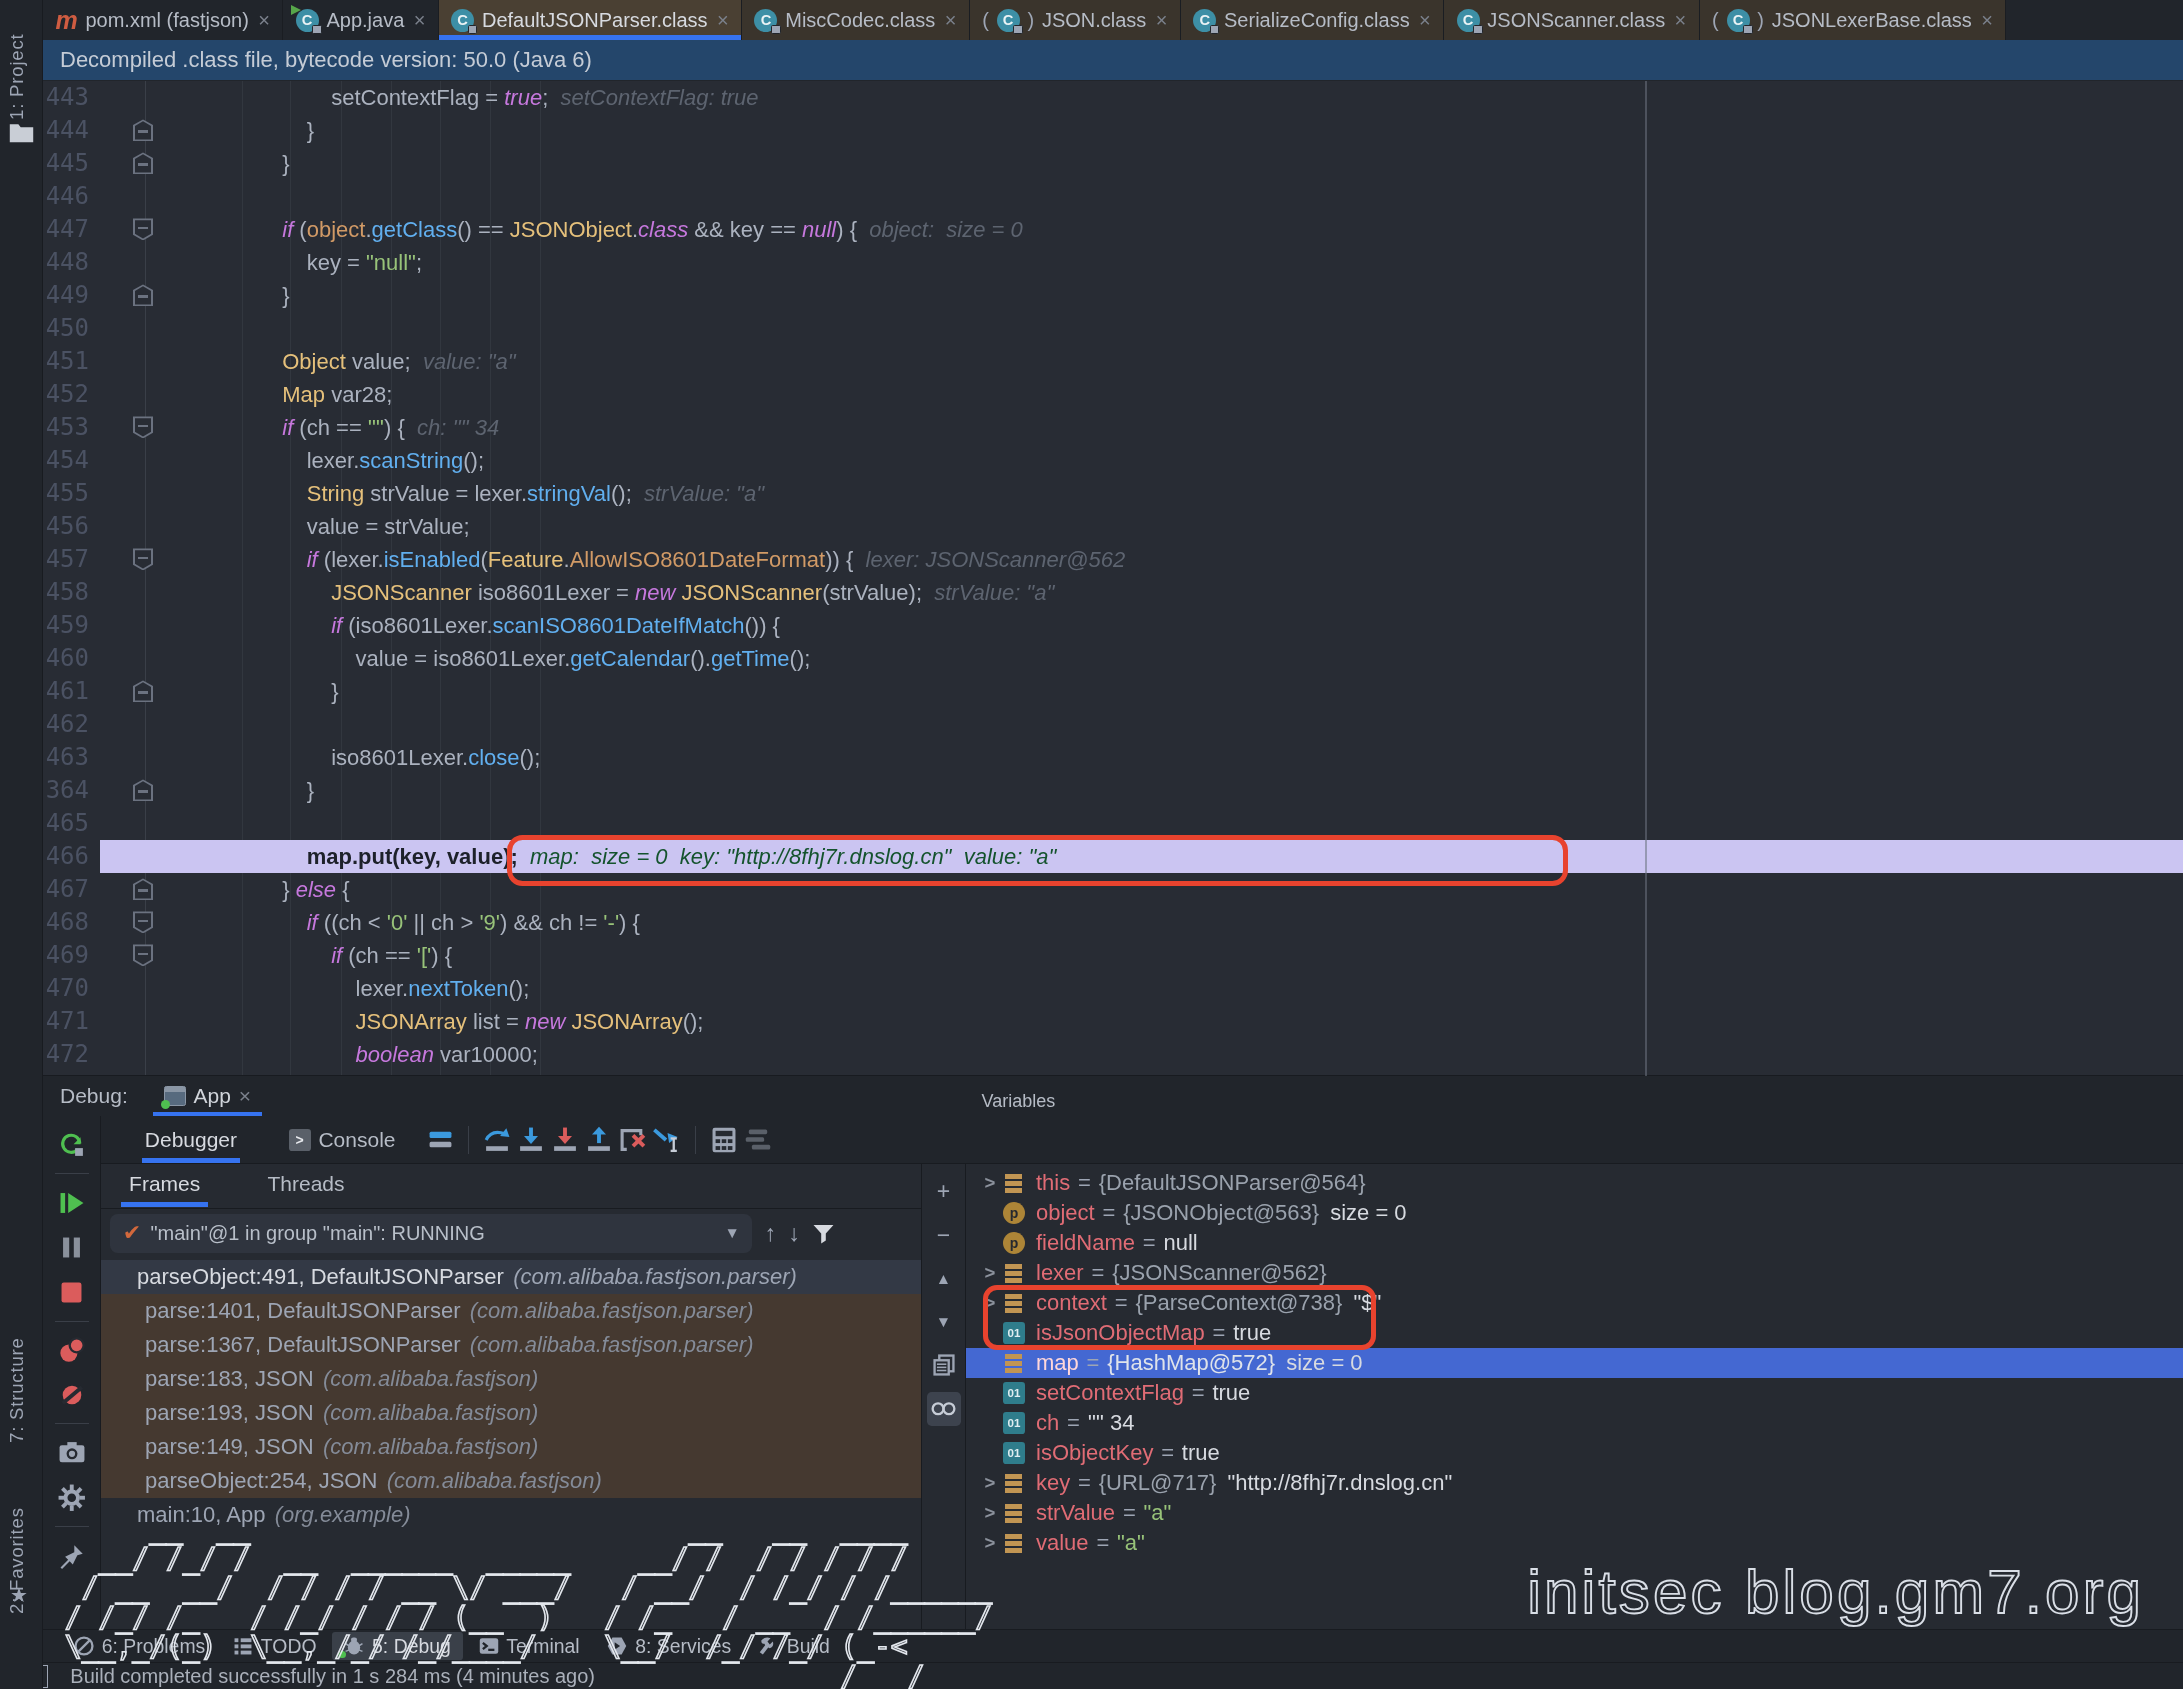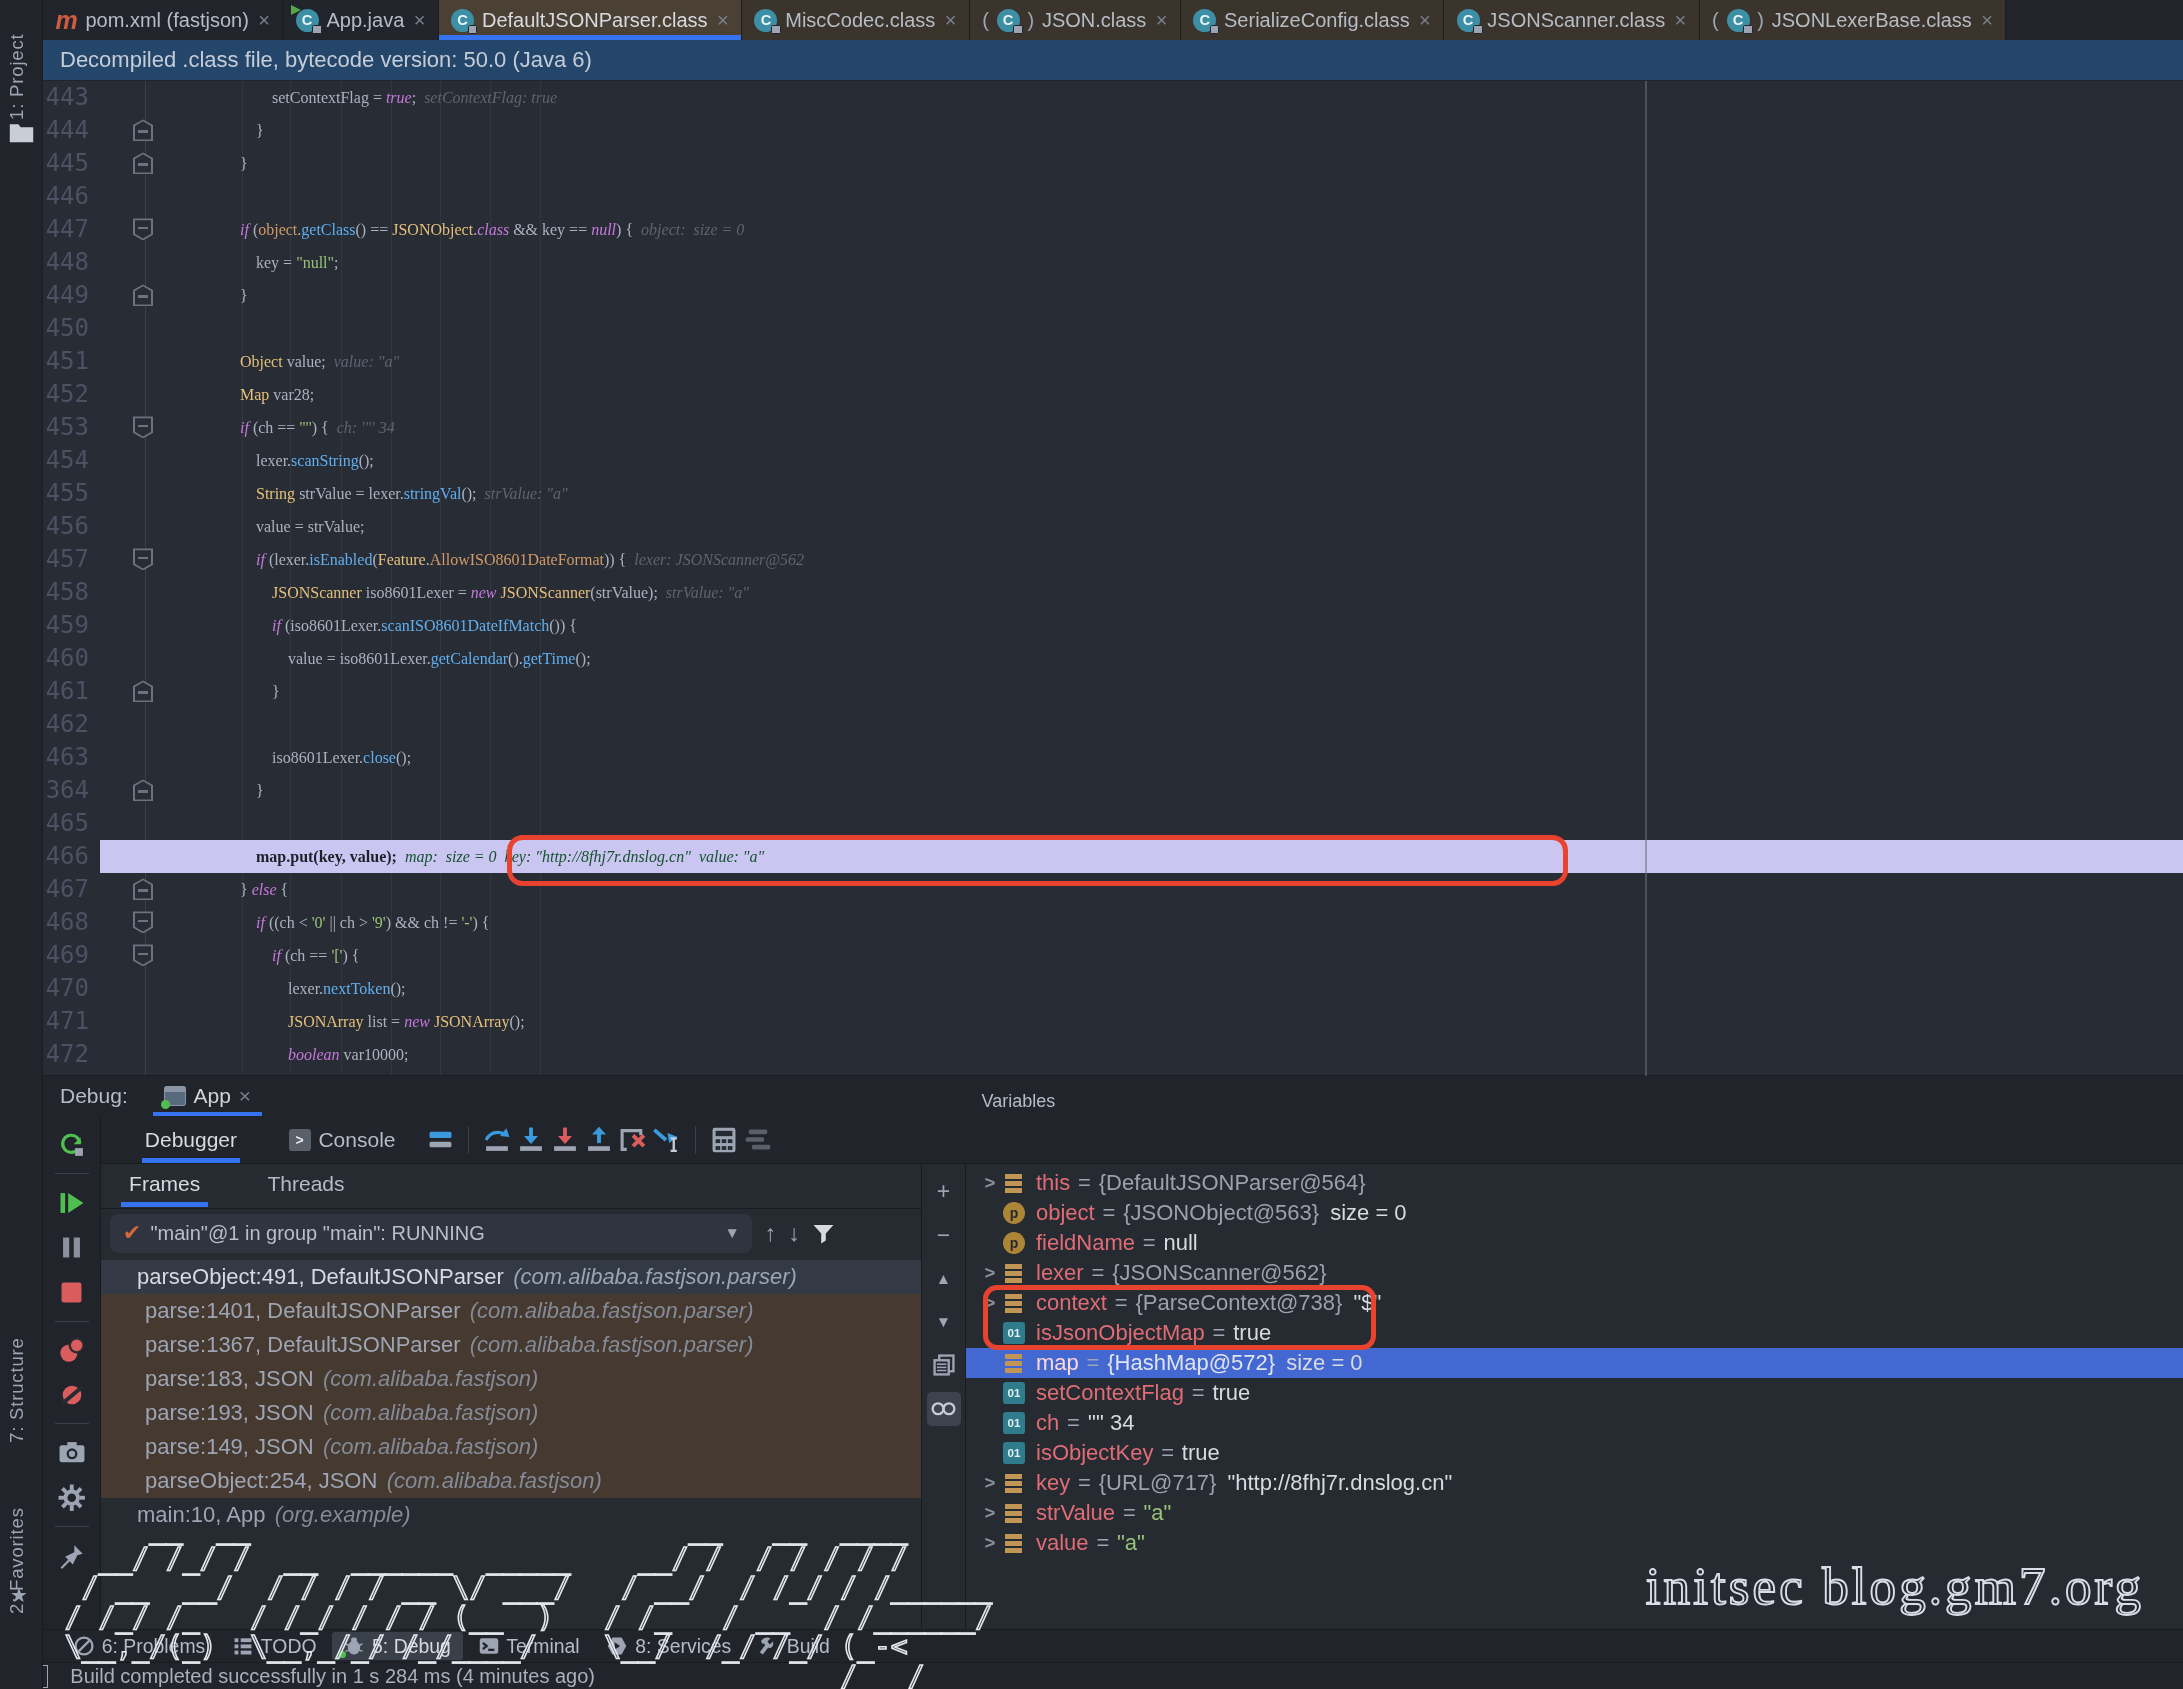--- a/index.html
+++ b/index.html
@@ -31,21 +31,21 @@
 
   
   .editor { position:absolute; left:43px; top:81px; right:0; height:995px; background:#282c34; overflow:hidden; }
   .iguide { position:absolute; top:0; bottom:0; width:0.8px; background:#32373f; z-index:0; }
   .foldline { position:absolute; left:102px; top:0; bottom:0; width:0.8px; background:#3a3f48; z-index:0; }
   .rmargin { position:absolute; left:1602px; top:0; bottom:0; width:1.6px; background:#6b7280; opacity:.55; z-index:3; }
   .ed-line { position:relative; display:flex; height:33px; line-height:33px; z-index:1; }
   .lnum { flex:none; width:57px; text-align:right; padding-right:11px; color:#4b5263; font-family:"DejaVu Sans Mono", monospace; font-size:24px; }
   .lbody { flex:1; position:relative; padding-left:60px; }
   .lbody.hl { background:#cbc5f2; }
-  .code { white-space:pre; font-family:Liberation Serif, serif; font-size:16px; }
+  .code { white-space:pre; font-family:Liberation Sans, sans-serif; font-size:22px; }
   .tk-p { color:#abb2bf; } .tk-k { color:#c678dd; font-style:italic; } .tk-c { color:#e5c07b; }
   .tk-f { color:#61afef; } .tk-s { color:#98c379; } .tk-o { color:#d19a66; }
   .tk-hint { color:#5d6470; font-style:italic; }
   .lbody.hl .tk-p,.lbody.hl .tk-k,.lbody.hl .tk-c,.lbody.hl .tk-f,.lbody.hl .tk-s,.lbody.hl .tk-o { color:#1d212a; font-style:normal; font-weight:bold; }
   .lbody.hl .tk-hint { color:#14532d; font-weight:normal; font-style:italic; }
   .fold { position:absolute; left:33px; top:5.4px; width:20px; height:22px; z-index:2; }
   .fold::before { content:''; position:absolute; inset:0; background:#6b7280; }
   .fold::after { content:''; position:absolute; inset:1.9px; background:#282c34; }
   .fold-u::before,.fold-u::after { clip-path:polygon(50% 0,100% 26%,100% 100%,0 100%,0 26%); }
   .fold-d::before,.fold-d::after { clip-path:polygon(0 0,100% 0,100% 74%,50% 100%,0 74%); }
@@ -114,21 +114,21 @@
   .var-eq { color:#9da5b4; padding:0 7.8px; }
   .var-ref { color:#9aa2ad; }
   .var-extra { color:#d7dae0; margin-left:11px; }
   .var-plain { color:#d7dae0; }
   .var-str { color:#98c379; }
   .var-row.sel .var-ref { color:#dfe3ea; }
   .vars-annotation { position:absolute; left:17px; top:209px; width:393px; height:65px; border:5.4px solid #e8432e; border-radius:14px; z-index:6; pointer-events:none; }
 
   
   .ascii-art { position:absolute; left:48px; top:1514px; z-index:30; font-family:"DejaVu Sans Mono", monospace; font-size:28px; line-height:29.5px; white-space:pre; color:rgba(40,44,52,0.35); -webkit-text-stroke:1.6px #e4e8ee; pointer-events:none; }
-  .watermark { position:absolute; right:39px; top:1556px; z-index:30; font-family:Liberation Serif, serif; font-size:53px; letter-spacing:3.1px; color:rgba(38,43,51,0.2); -webkit-text-stroke:1.9px #d9dee6; pointer-events:none; }
+  .watermark { position:absolute; right:39px; top:1556px; z-index:30; font-family:Liberation Sans, sans-serif; font-size:62px; letter-spacing:3.1px; color:rgba(38,43,51,0.2); -webkit-text-stroke:1.9px #d9dee6; pointer-events:none; }
 
   
   .bottombar { position:absolute; left:43px; right:0; top:1629px; height:33px; background:#21252b; border-top:0.8px solid #181b20; display:flex; align-items:center; gap:3px; padding-left:18.6px; z-index:20; }
   .bb-item { display:flex; align-items:center; gap:7.8px; font-size:19.4px; color:#b6bcc6; padding:3.1px 12.4px; border-radius:3.1px; height:28px; }
   .bb-item.active { background:#3a4049; color:#d7dae0; position:relative; }
   .bb-item.active .gdot { position:absolute; left:6.2px; bottom:1.6px; width:7.8px; height:7.8px; border-radius:50%; background:#4fbf50; }
 
   
   .statusbar { position:absolute; left:0; right:0; top:1662px; height:28px; background:#21252b; border-top:0.8px solid #181b20; display:flex; align-items:center; font-size:20px; color:#aab0ba; z-index:20;padding-left:19px; }
   .statusbar .winic { width:20px; height:23px; border:1.6px solid #9da5b4; margin:0 22px 0 9.3px; position:relative; }

